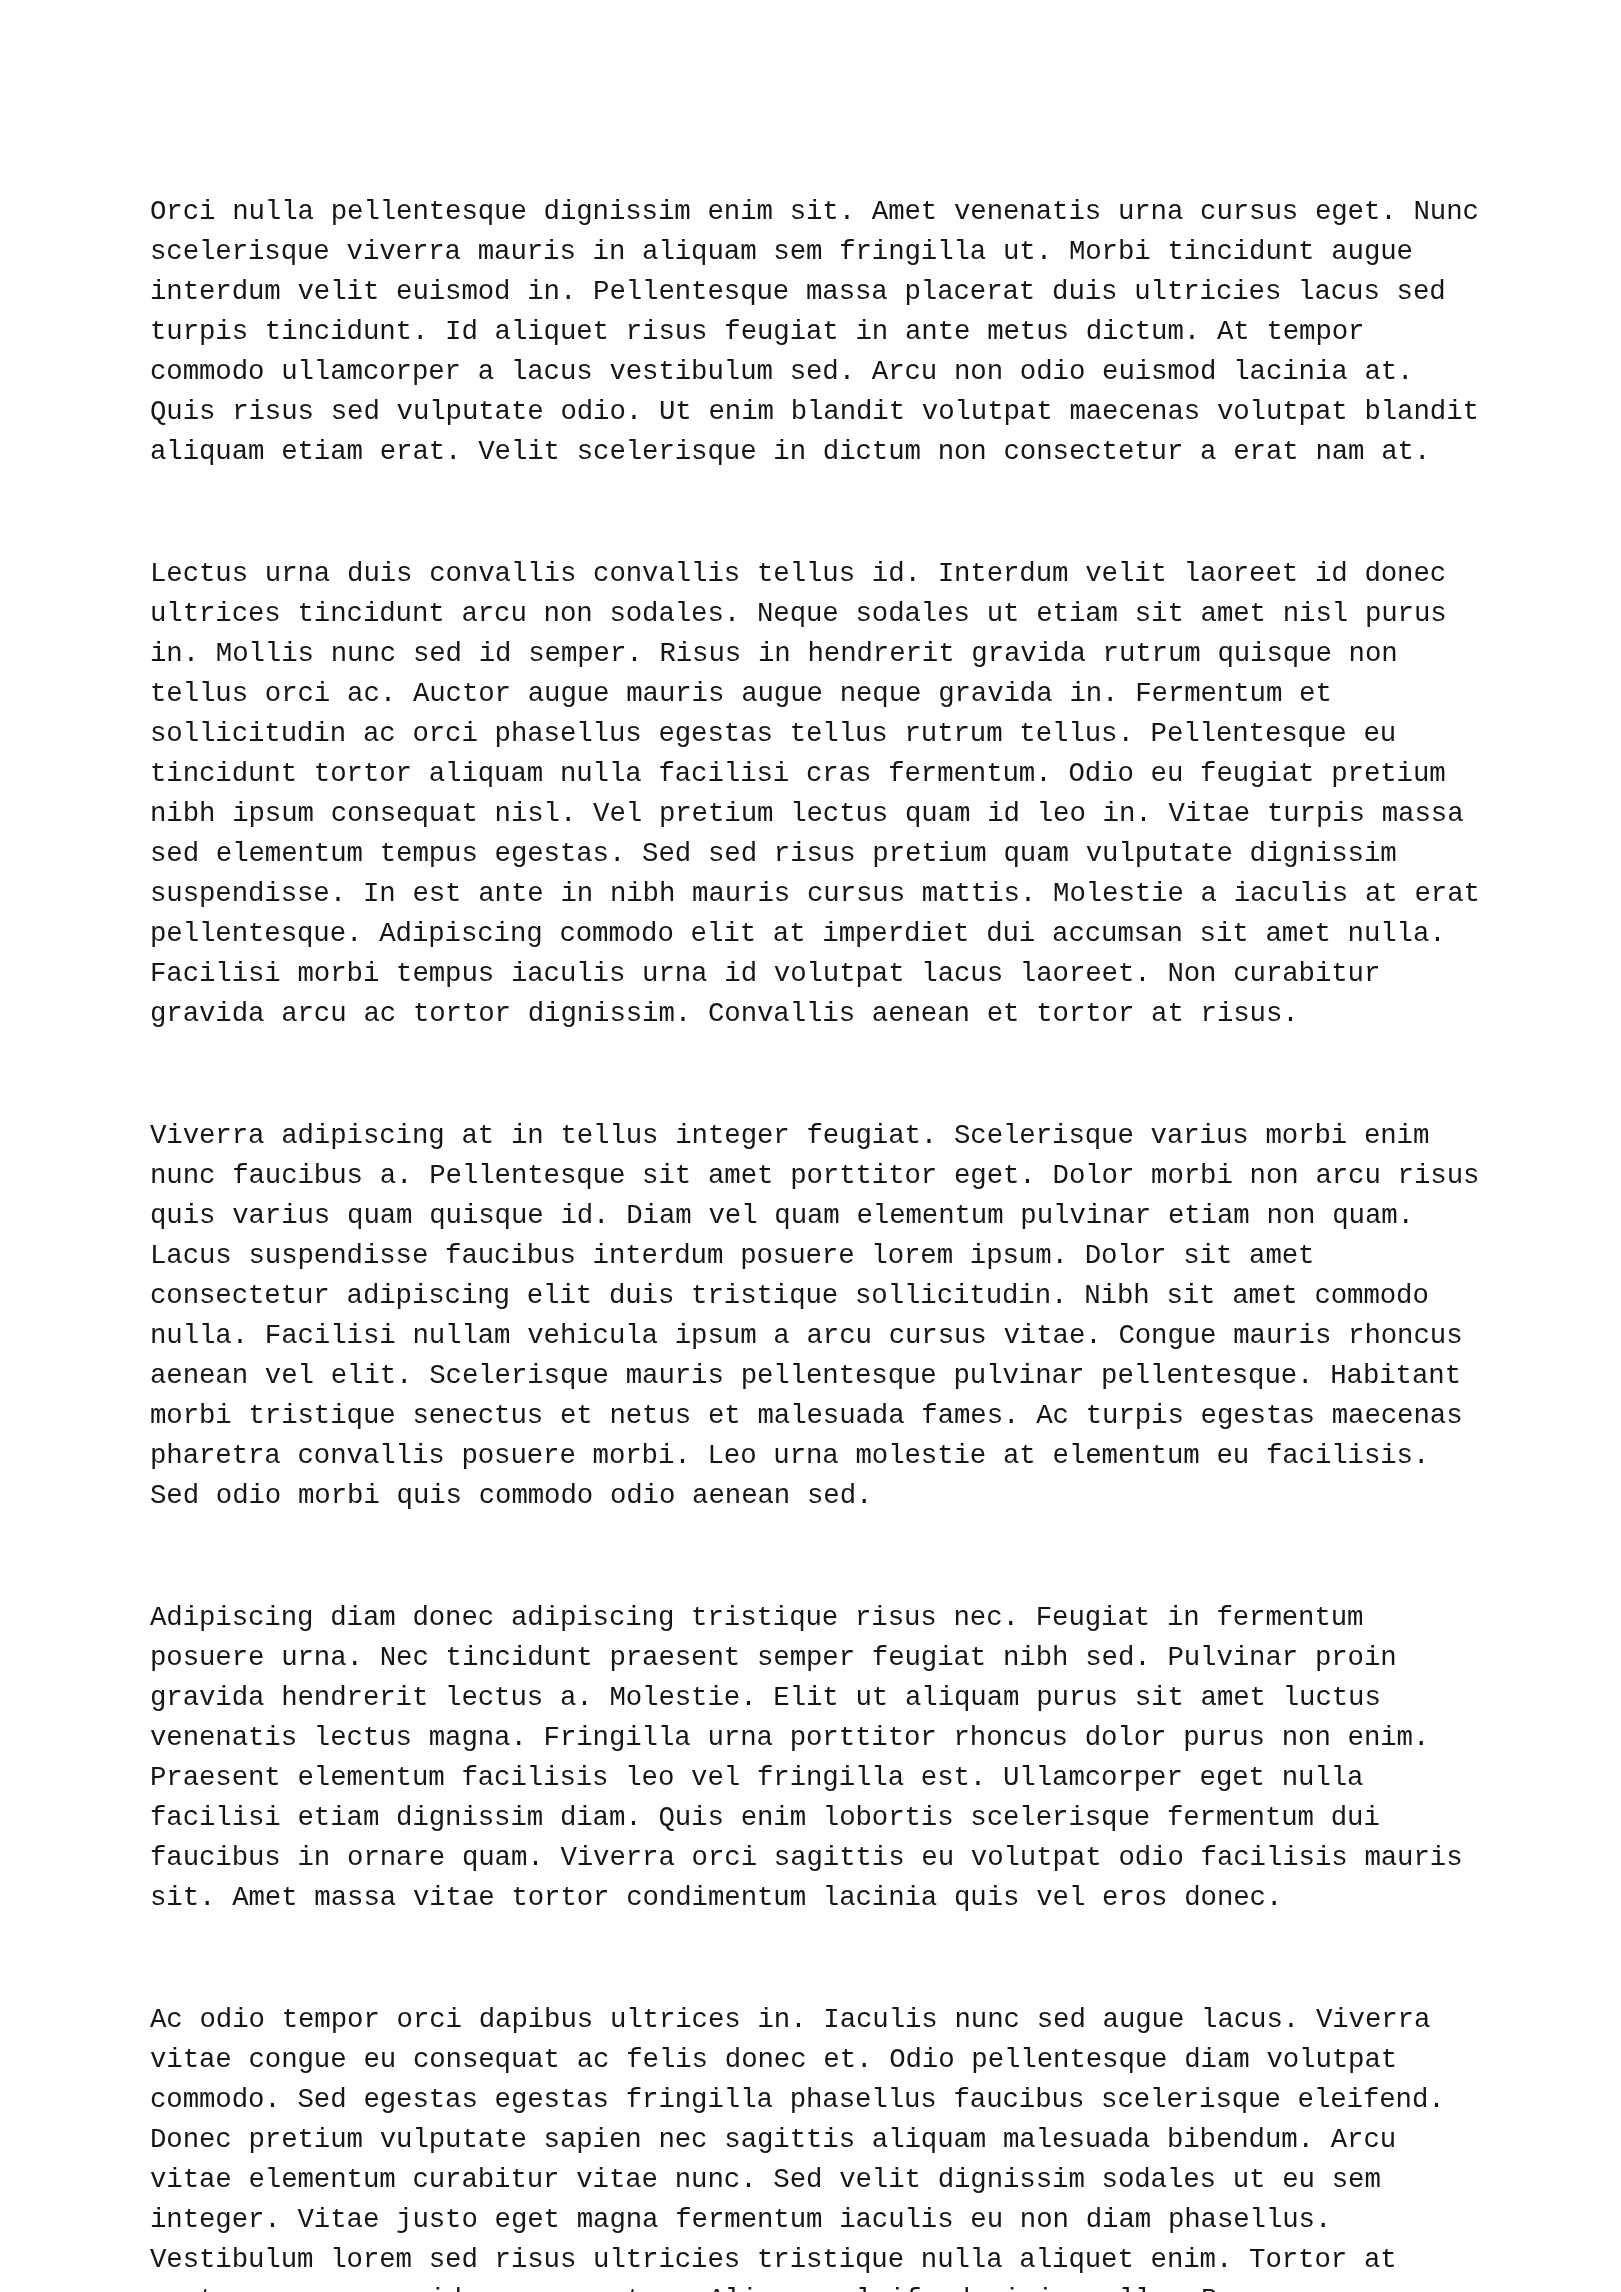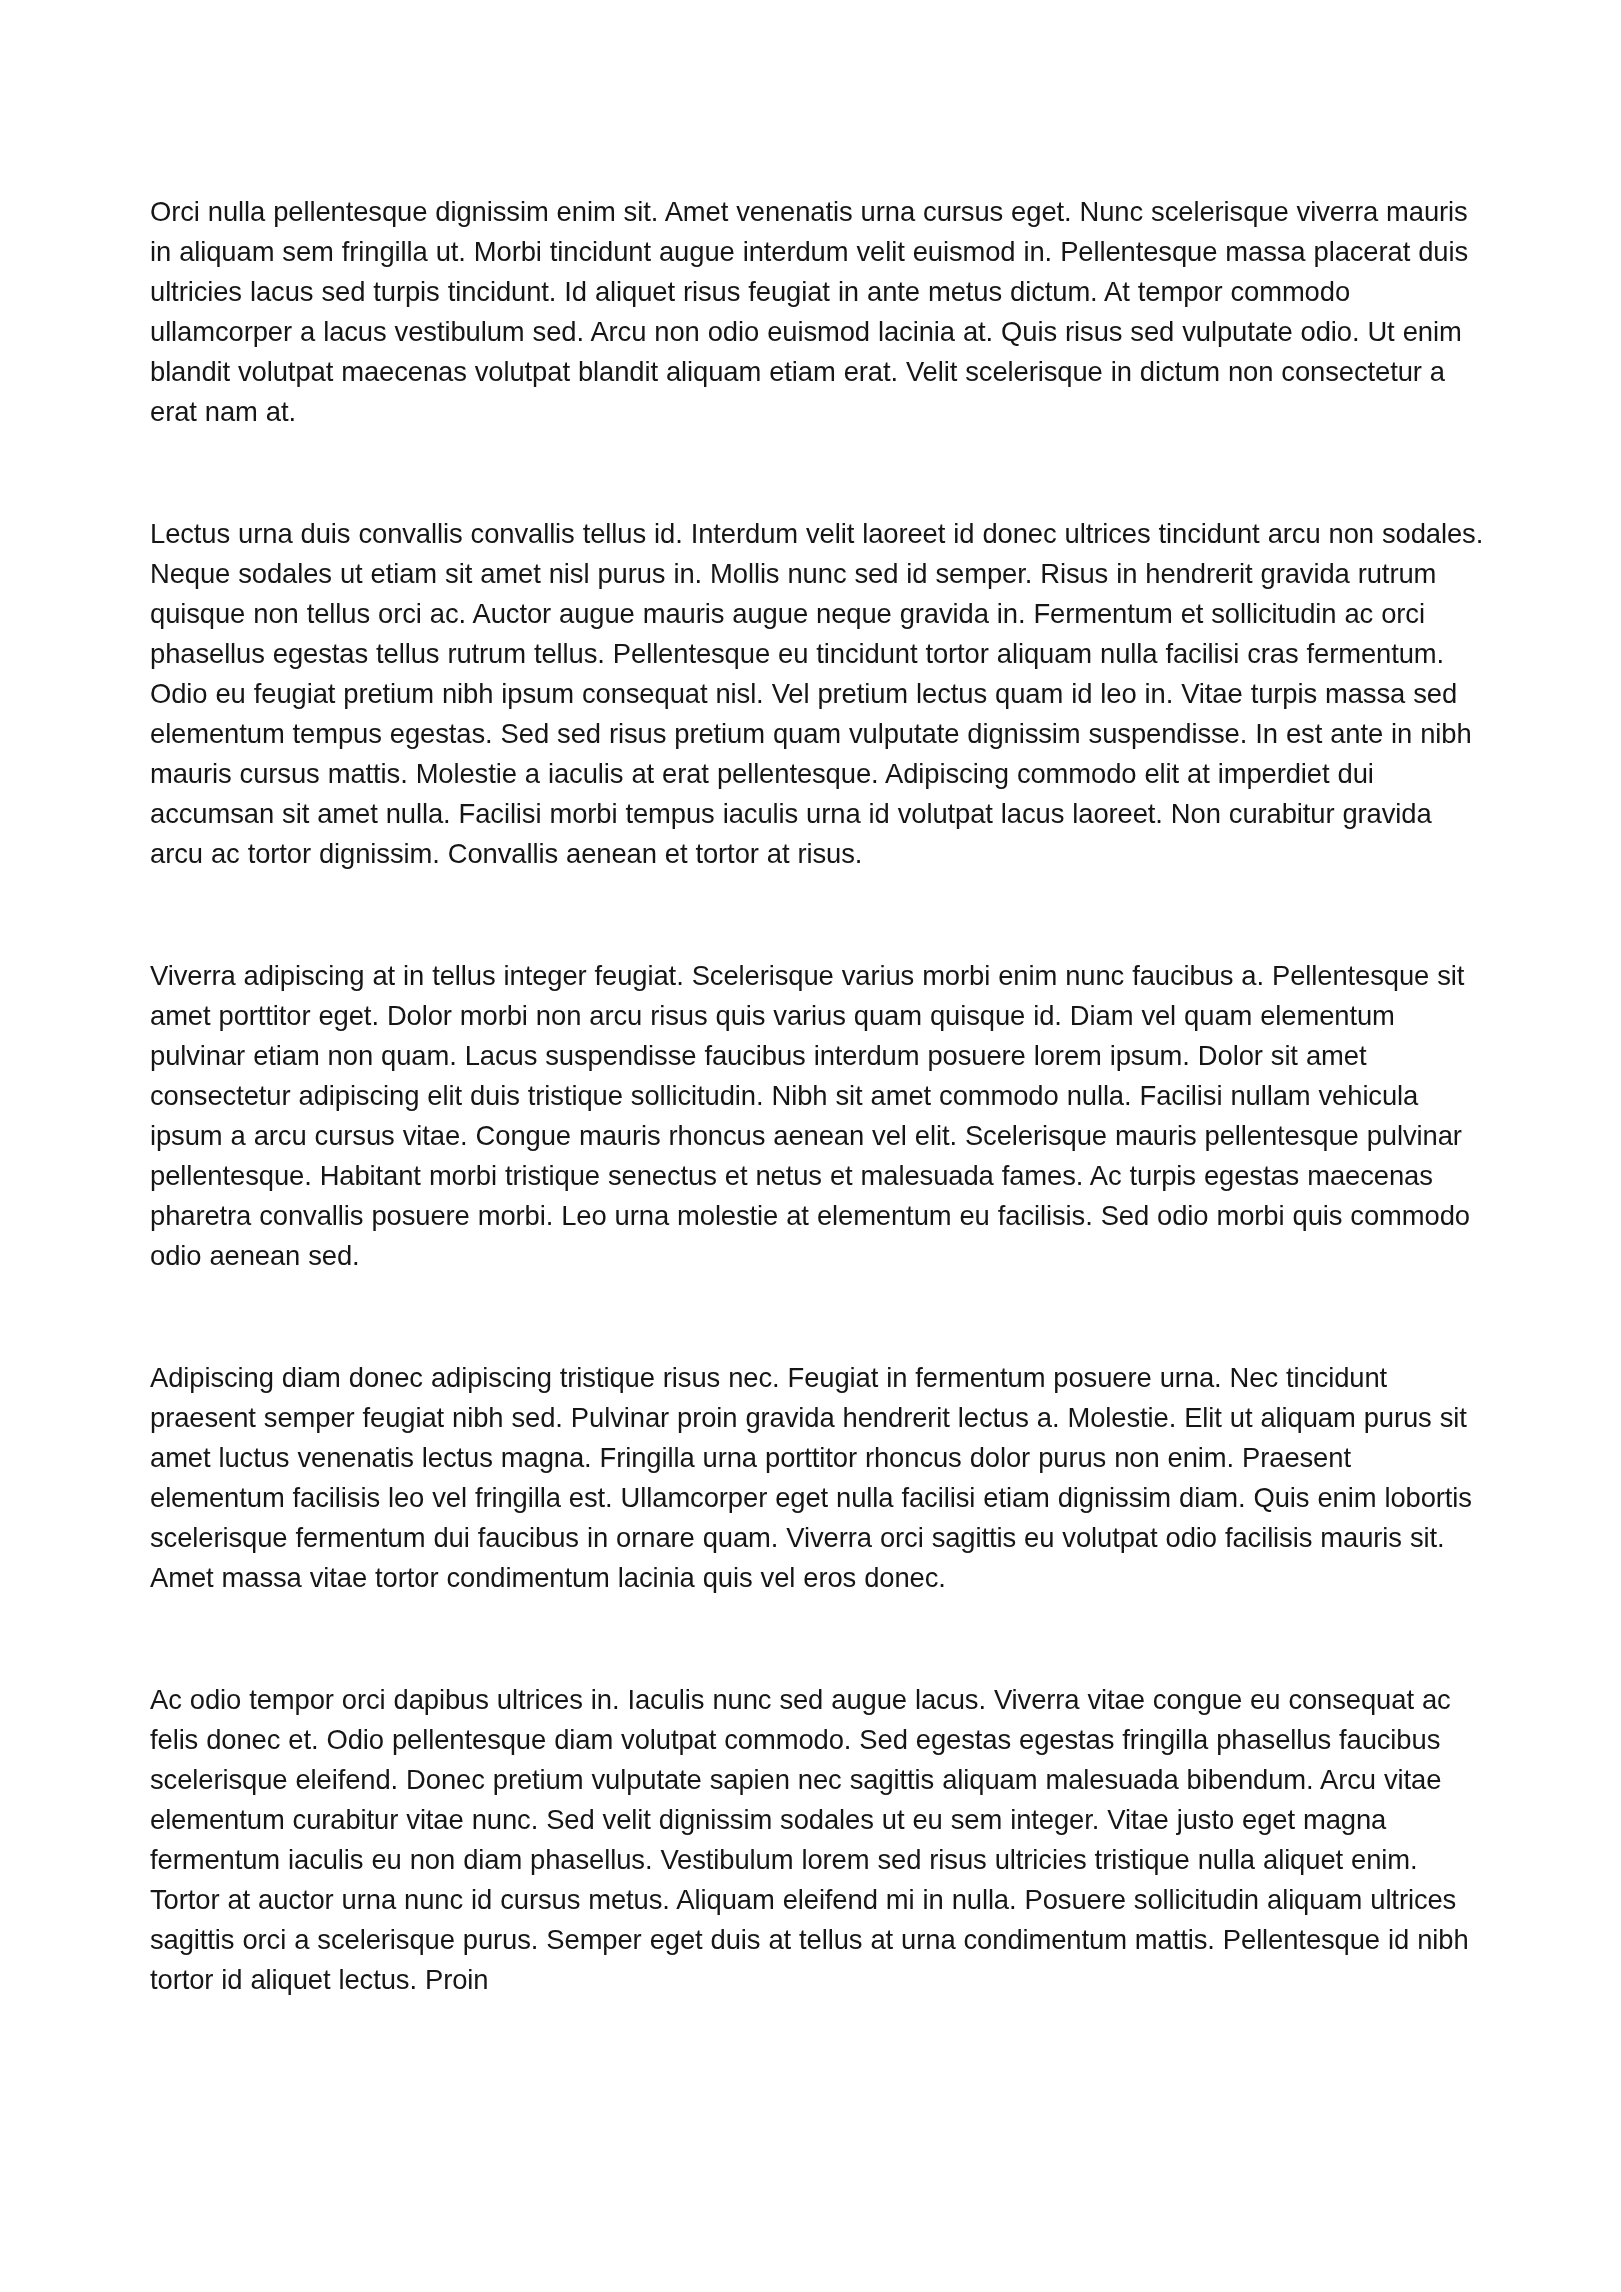--- a/index.html
+++ b/index.html
@@ -15,21 +15,21 @@
     overflow: hidden;
     box-sizing: border-box;
   }
   .doc-body {
     position: absolute;
     top: 192px;
     left: 150px;
     width: 1341px;
   }
   .para {
-    font-family: Liberation Sans, sans-serif;
+    font-family: Liberation Mono, monospace;
     font-size: 27.4px;
     line-height: 40px;
     color: #161616;
     text-align: left;
     margin: 0 0 82px 0;
     padding: 0;
     letter-spacing: -0.1px;
     word-spacing: 0.5px;
   }
 </style>

